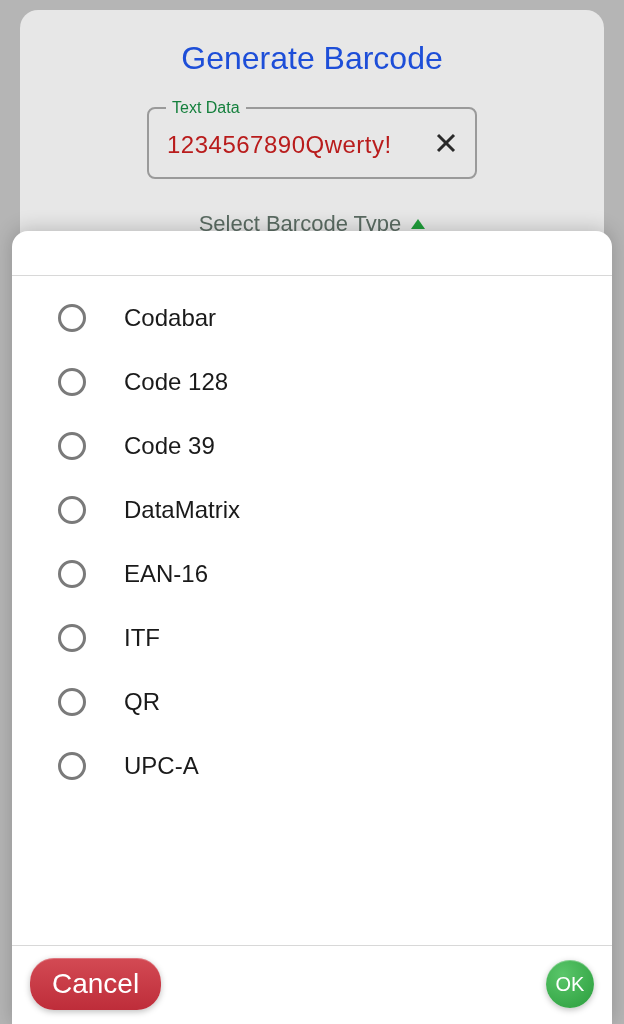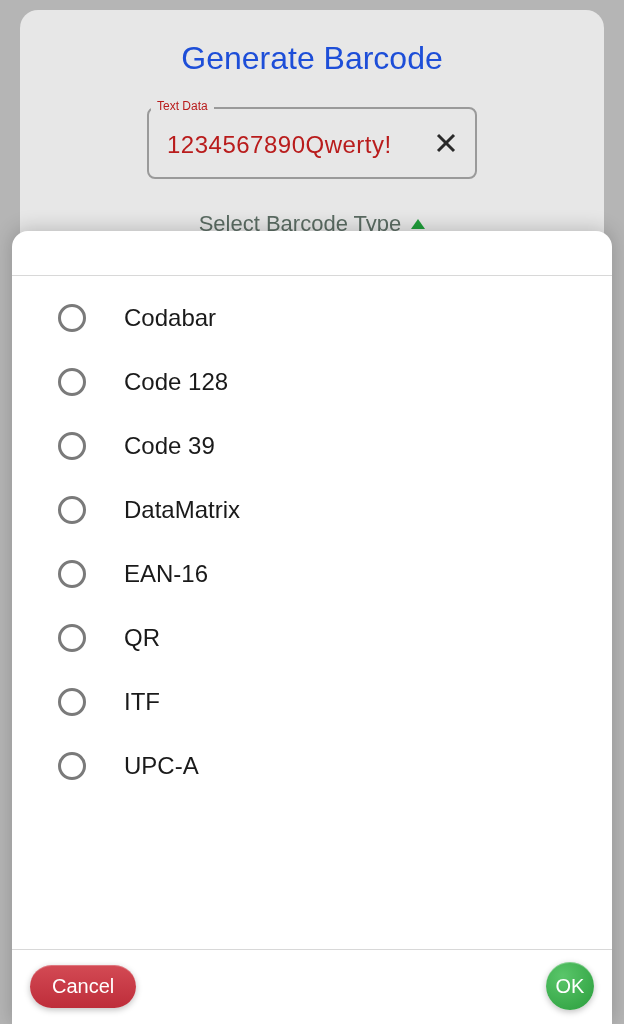--- a/index.html
+++ b/index.html
@@ -39,25 +39,25 @@
       border: 2px solid #9a9a9a;
       border-radius: 8px;
       padding: 22px 18px 18px 18px;
       display: flex;
       align-items: center;
       justify-content: space-between;
     }
     .text-field-label {
       position: absolute;
       top: -10px;
-      left: 2px;
+      left: 17px;
       background: #e7e7e7;
       padding: 0 6px;
-      font-size: 12px;
-      color: #b91c1c;
+      font-size: 16px;
+      color: #15803d;
     }
     .text-field-value {
       font-size: 24px;
       color: #b91c1c;
       letter-spacing: 0.5px;
     }
     .clear-icon {
       color: #2a2a2a;
       font-size: 26px;
       line-height: 1;
@@ -127,21 +127,21 @@
     .sheet-footer {
       display: flex;
       justify-content: space-between;
       align-items: center;
       padding: 12px 18px 16px 18px;
       flex-shrink: 0;
     }
     .btn-cancel {
       background: linear-gradient(to bottom, #d34a54, #be2d3a);
       color: #ffffff;
-      font-size: 20px;
+      font-size: 28px;
       padding: 10px 22px;
       border: none;
       border-radius: 24px;
       box-shadow: 0 2px 6px rgba(0,0,0,0.25), inset 0 1px 0 rgba(255,255,255,0.25);
       cursor: pointer;
     }
     .btn-ok {
       background: radial-gradient(circle at 35% 30%, #5ac66a, #2a9d3c);
       color: #ffffff;
       font-size: 20px;
@@ -199,25 +199,25 @@
     <div class="option-row">
       <span class="radio-circle"></span>
       <span class="option-label">DataMatrix</span>
     </div>
     <div class="option-row">
       <span class="radio-circle"></span>
       <span class="option-label">EAN-16</span>
     </div>
     <div class="option-row">
       <span class="radio-circle"></span>
+      <span class="option-label">ITF</span>
+    </div>
+    <div class="option-row">
+      <span class="radio-circle"></span>
       <span class="option-label">QR</span>
-    </div>
-    <div class="option-row">
-      <span class="radio-circle"></span>
-      <span class="option-label">ITF</span>
     </div>
     <div class="option-row">
       <span class="radio-circle"></span>
       <span class="option-label">UPC-A</span>
     </div>
   </div>
 
   <div class="sheet-divider"></div>
   <div class="sheet-footer">
     <button class="btn-cancel">Cancel</button>

